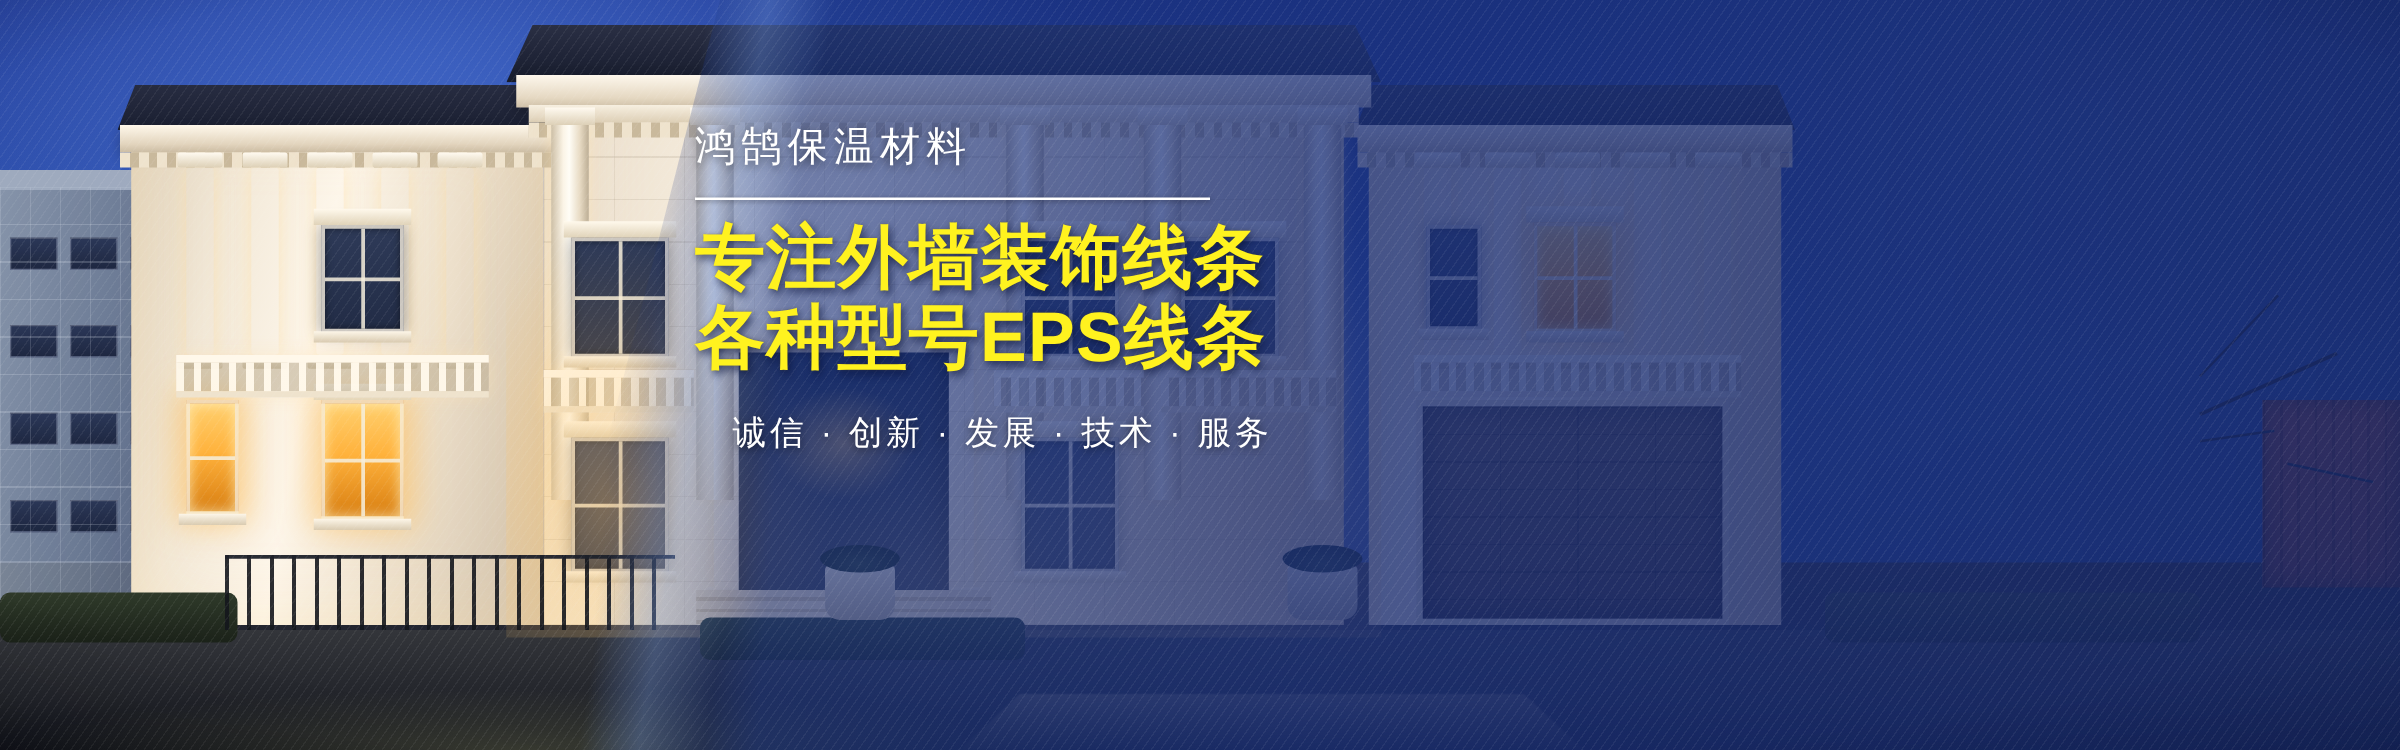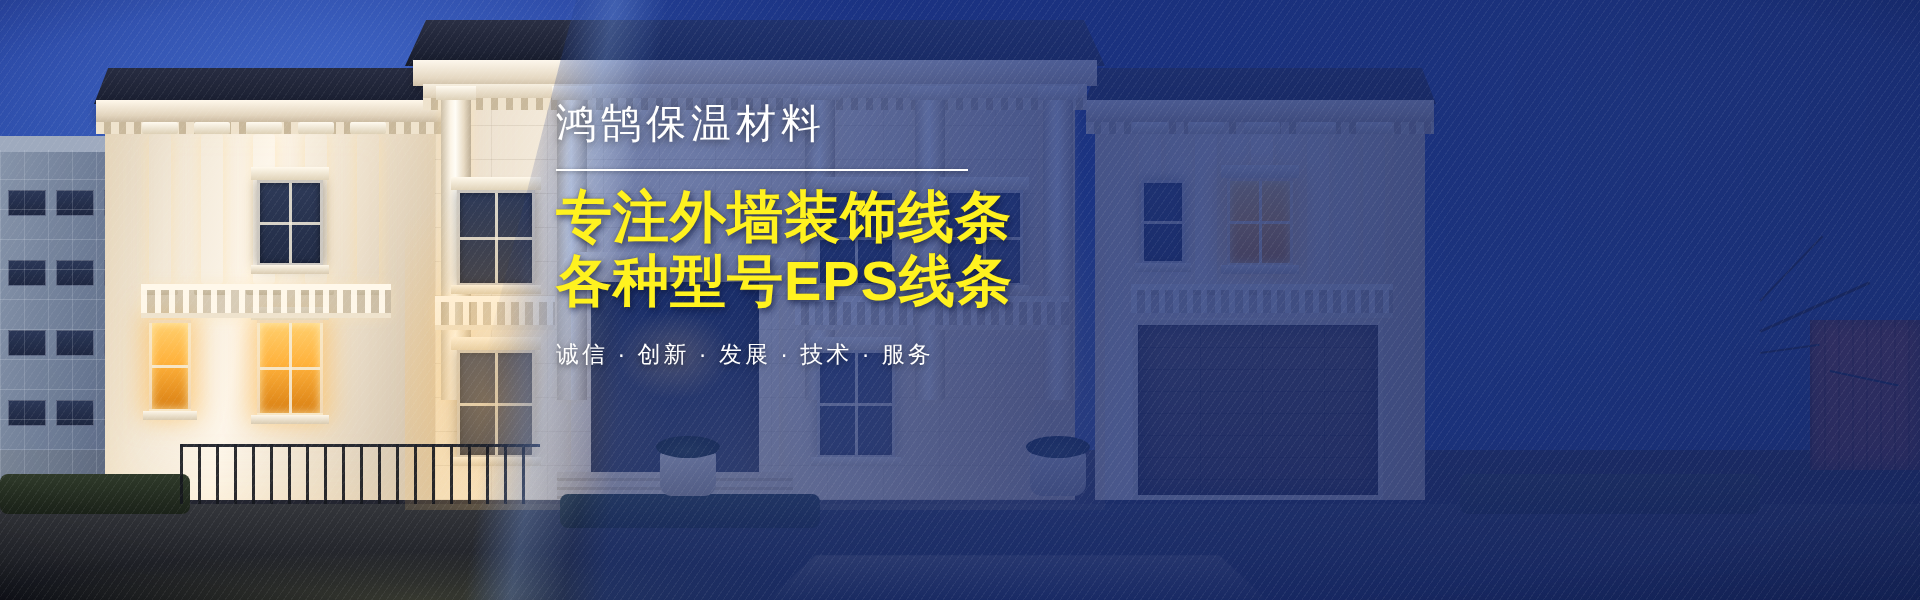--- a/index.html
+++ b/index.html
@@ -285,40 +285,41 @@
     background:radial-gradient(ellipse 120% 110% at 50% 45%, rgba(0,0,0,0) 52%, rgba(0,0,0,.42) 100%);
     pointer-events:none;
   }
 
   
   .copy {
     position:absolute; left:556px; top:96px; width:700px;
     text-align:left;
   }
   .brand {
-    font-size:40px; letter-spacing:5px; color:#ffffff; font-weight:400;
+    font-size:32px; letter-spacing:5px; color:#ffffff; font-weight:400;
     text-shadow:0 2px 8px rgba(0,0,0,.55);
     line-height:1.35;
   }
   .rule {
     width:412px; height:2px; background:#ffffff; margin:19px 0 14px 0;
     box-shadow:0 1px 4px rgba(0,0,0,.4);
   }
   .headline {
     font-size:56px; font-weight:bold; color:#fff21f; letter-spacing:1px;
     line-height:1.14;
     text-shadow:2px 3px 7px rgba(10,20,60,.72), 0 0 2px rgba(120,90,0,.35);
     white-space:nowrap;
   }
   .headline.l2 { margin-top:1px; }
   .tagline {
     margin-top:26px;
-    font-size:23px; color:#ffffff; letter-spacing:3px; font-weight:400;
+    font-size:27px; color:#ffffff; letter-spacing:3px; font-weight:400;
     text-shadow:0 2px 7px rgba(0,0,0,.55);
     white-space:nowrap;
+    margin-left:30px;
   }
 </style>
 </head>
 <body>
 
 <div id="banner">
 
   <div class="sky"></div>
   <div class="sky-glowL"></div>
   <div class="sky-glowR"></div>

